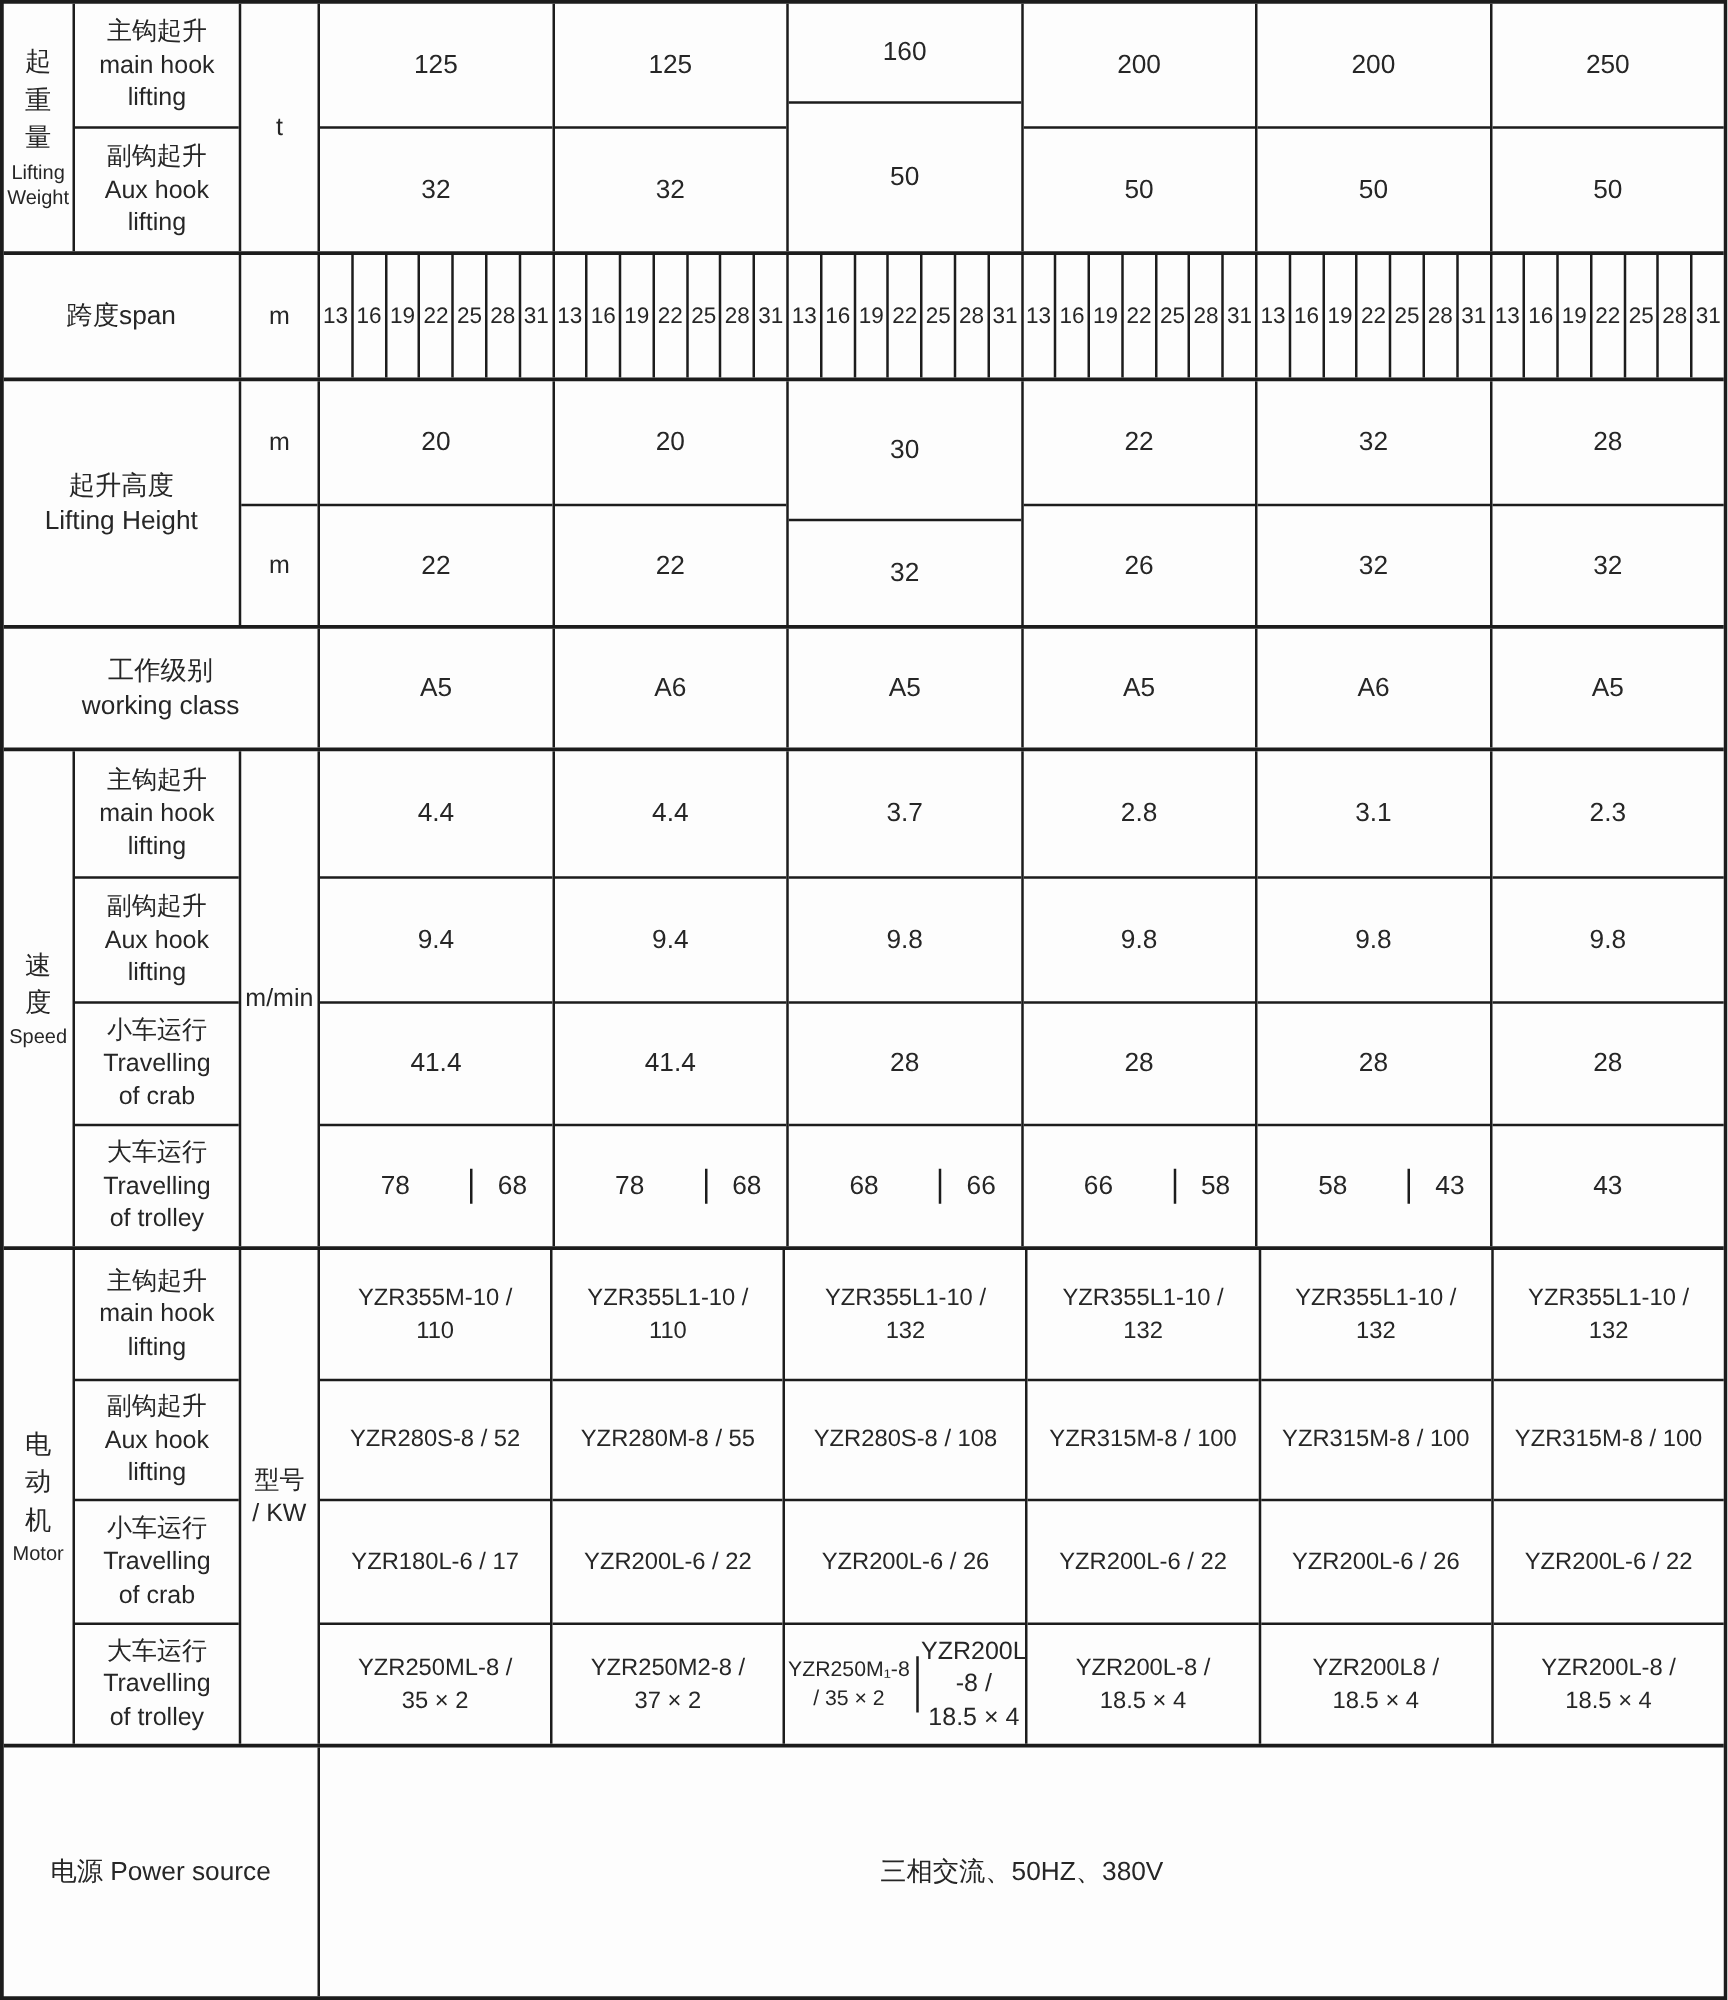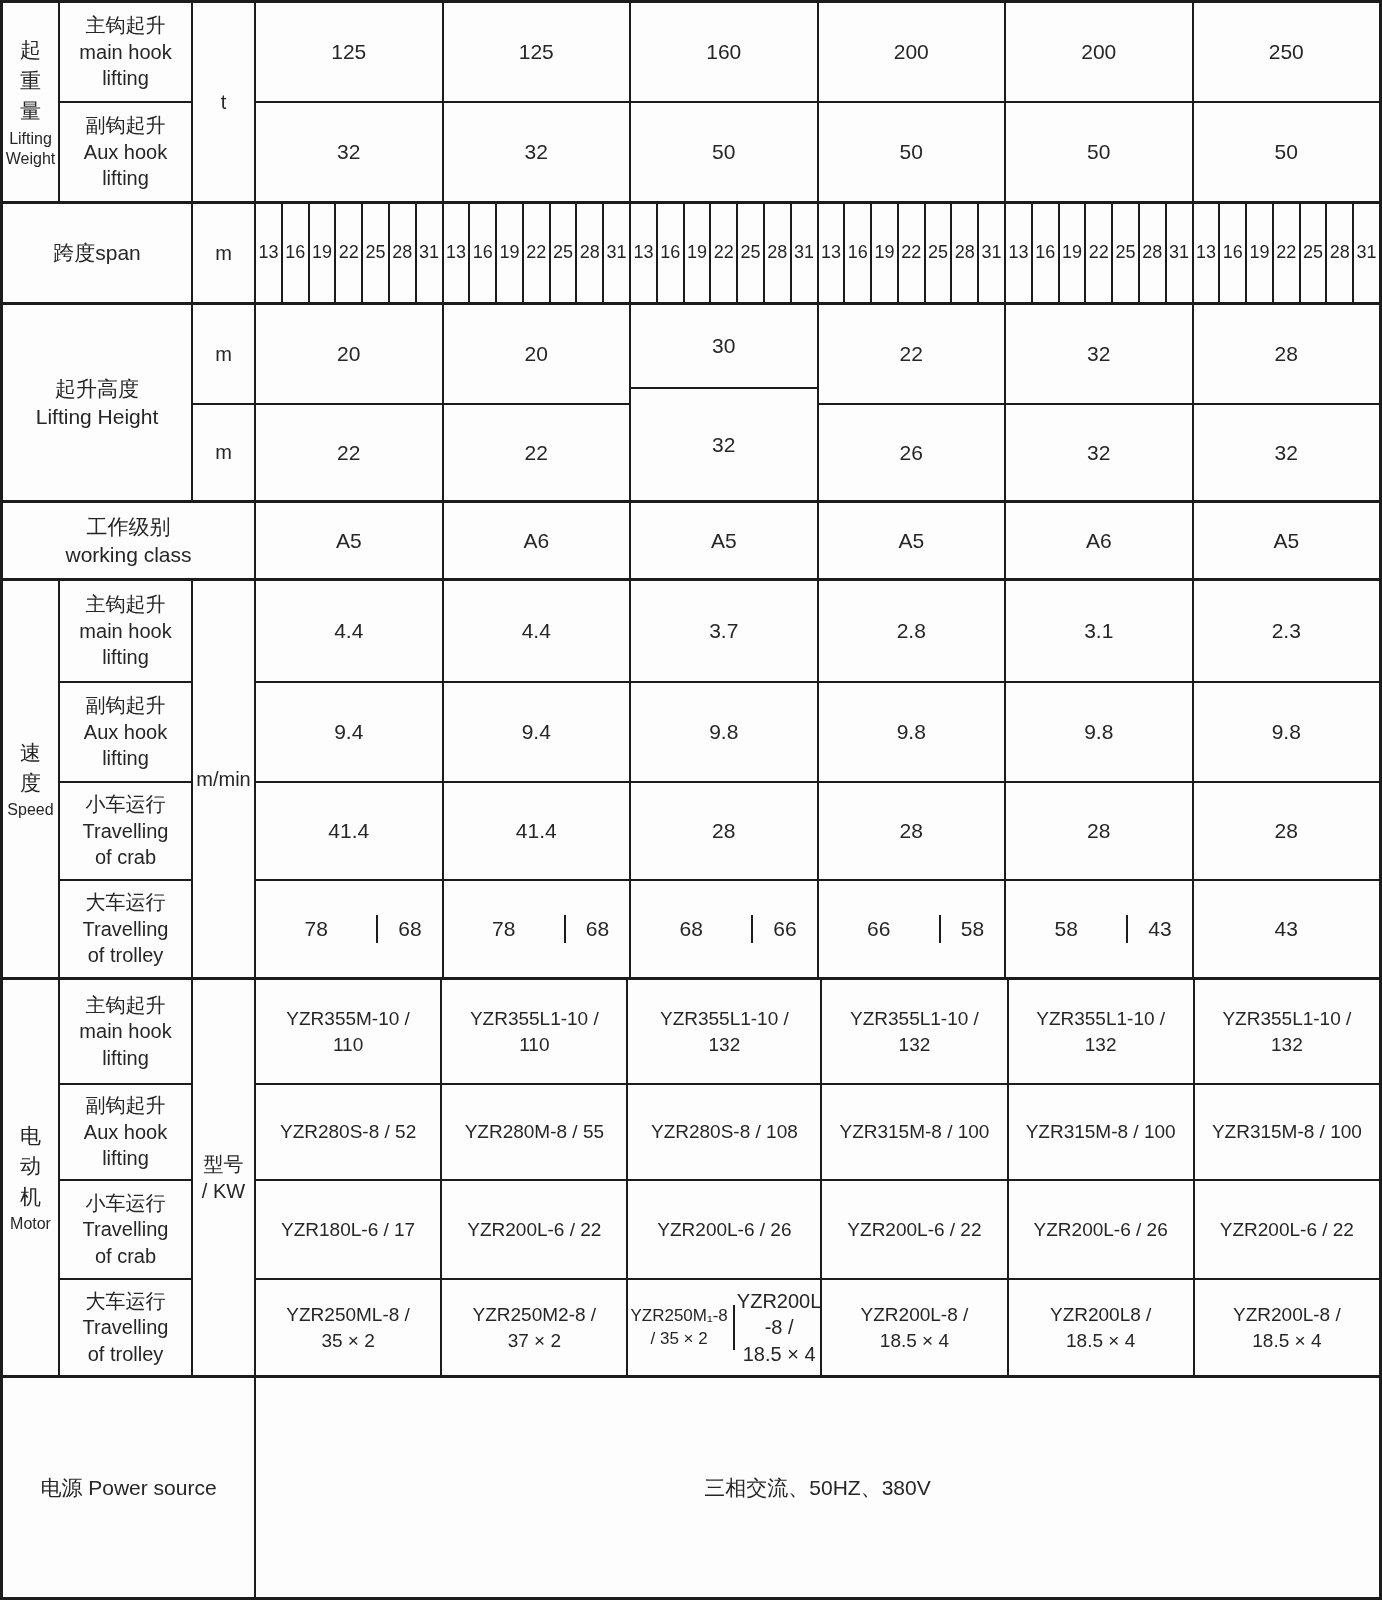--- a/index.html
+++ b/index.html
@@ -65,21 +65,21 @@
     <div class="cell unit w63 br">t</div>
     <div class="dcol br">
         <div class="cell val bb" style="height:100px">125</div>
         <div class="cell val grow">32</div>
       </div>
     <div class="dcol br">
         <div class="cell val bb" style="height:100px">125</div>
         <div class="cell val grow">32</div>
       </div>
     <div class="dcol br">
-        <div class="cell val bb" style="height:100px">160</div>
+        <div class="cell val bb" style="height:80px">160</div>
         <div class="cell val grow">50</div>
       </div>
     <div class="dcol br">
         <div class="cell val bb" style="height:100px">200</div>
         <div class="cell val grow">50</div>
       </div>
     <div class="dcol br">
         <div class="cell val bb" style="height:100px">200</div>
         <div class="cell val grow">50</div>
       </div>
@@ -169,38 +169,38 @@
       </div>
     <div class="dcol br">
         <div class="cell val bb" style="height:100px">20</div>
         <div class="cell val grow">22</div>
       </div>
     <div class="dcol br">
         <div class="cell val bb" style="height:100px">20</div>
         <div class="cell val grow">22</div>
       </div>
     <div class="dcol br">
-        <div class="cell val bb" style="height:84px">30</div>
+        <div class="cell val bb" style="height:112px">30</div>
         <div class="cell val grow">32</div>
       </div>
     <div class="dcol br">
         <div class="cell val bb" style="height:100px">22</div>
         <div class="cell val grow">26</div>
       </div>
     <div class="dcol br">
         <div class="cell val bb" style="height:100px">32</div>
         <div class="cell val grow">32</div>
       </div>
     <div class="dcol">
         <div class="cell val bb" style="height:100px">28</div>
         <div class="cell val grow">32</div>
       </div>
   </section>
 
-  <section class="band" style="height:78px">
+  <section class="band" style="height:98px">
     <div class="cell rowlabel w253 br">工作级别
 working class</div>
     <div class="dcol br">
         <div class="cell val grow">A5</div>
       </div>
     <div class="dcol br">
         <div class="cell val grow">A6</div>
       </div>
     <div class="dcol br">
         <div class="cell val grow">A5</div>

